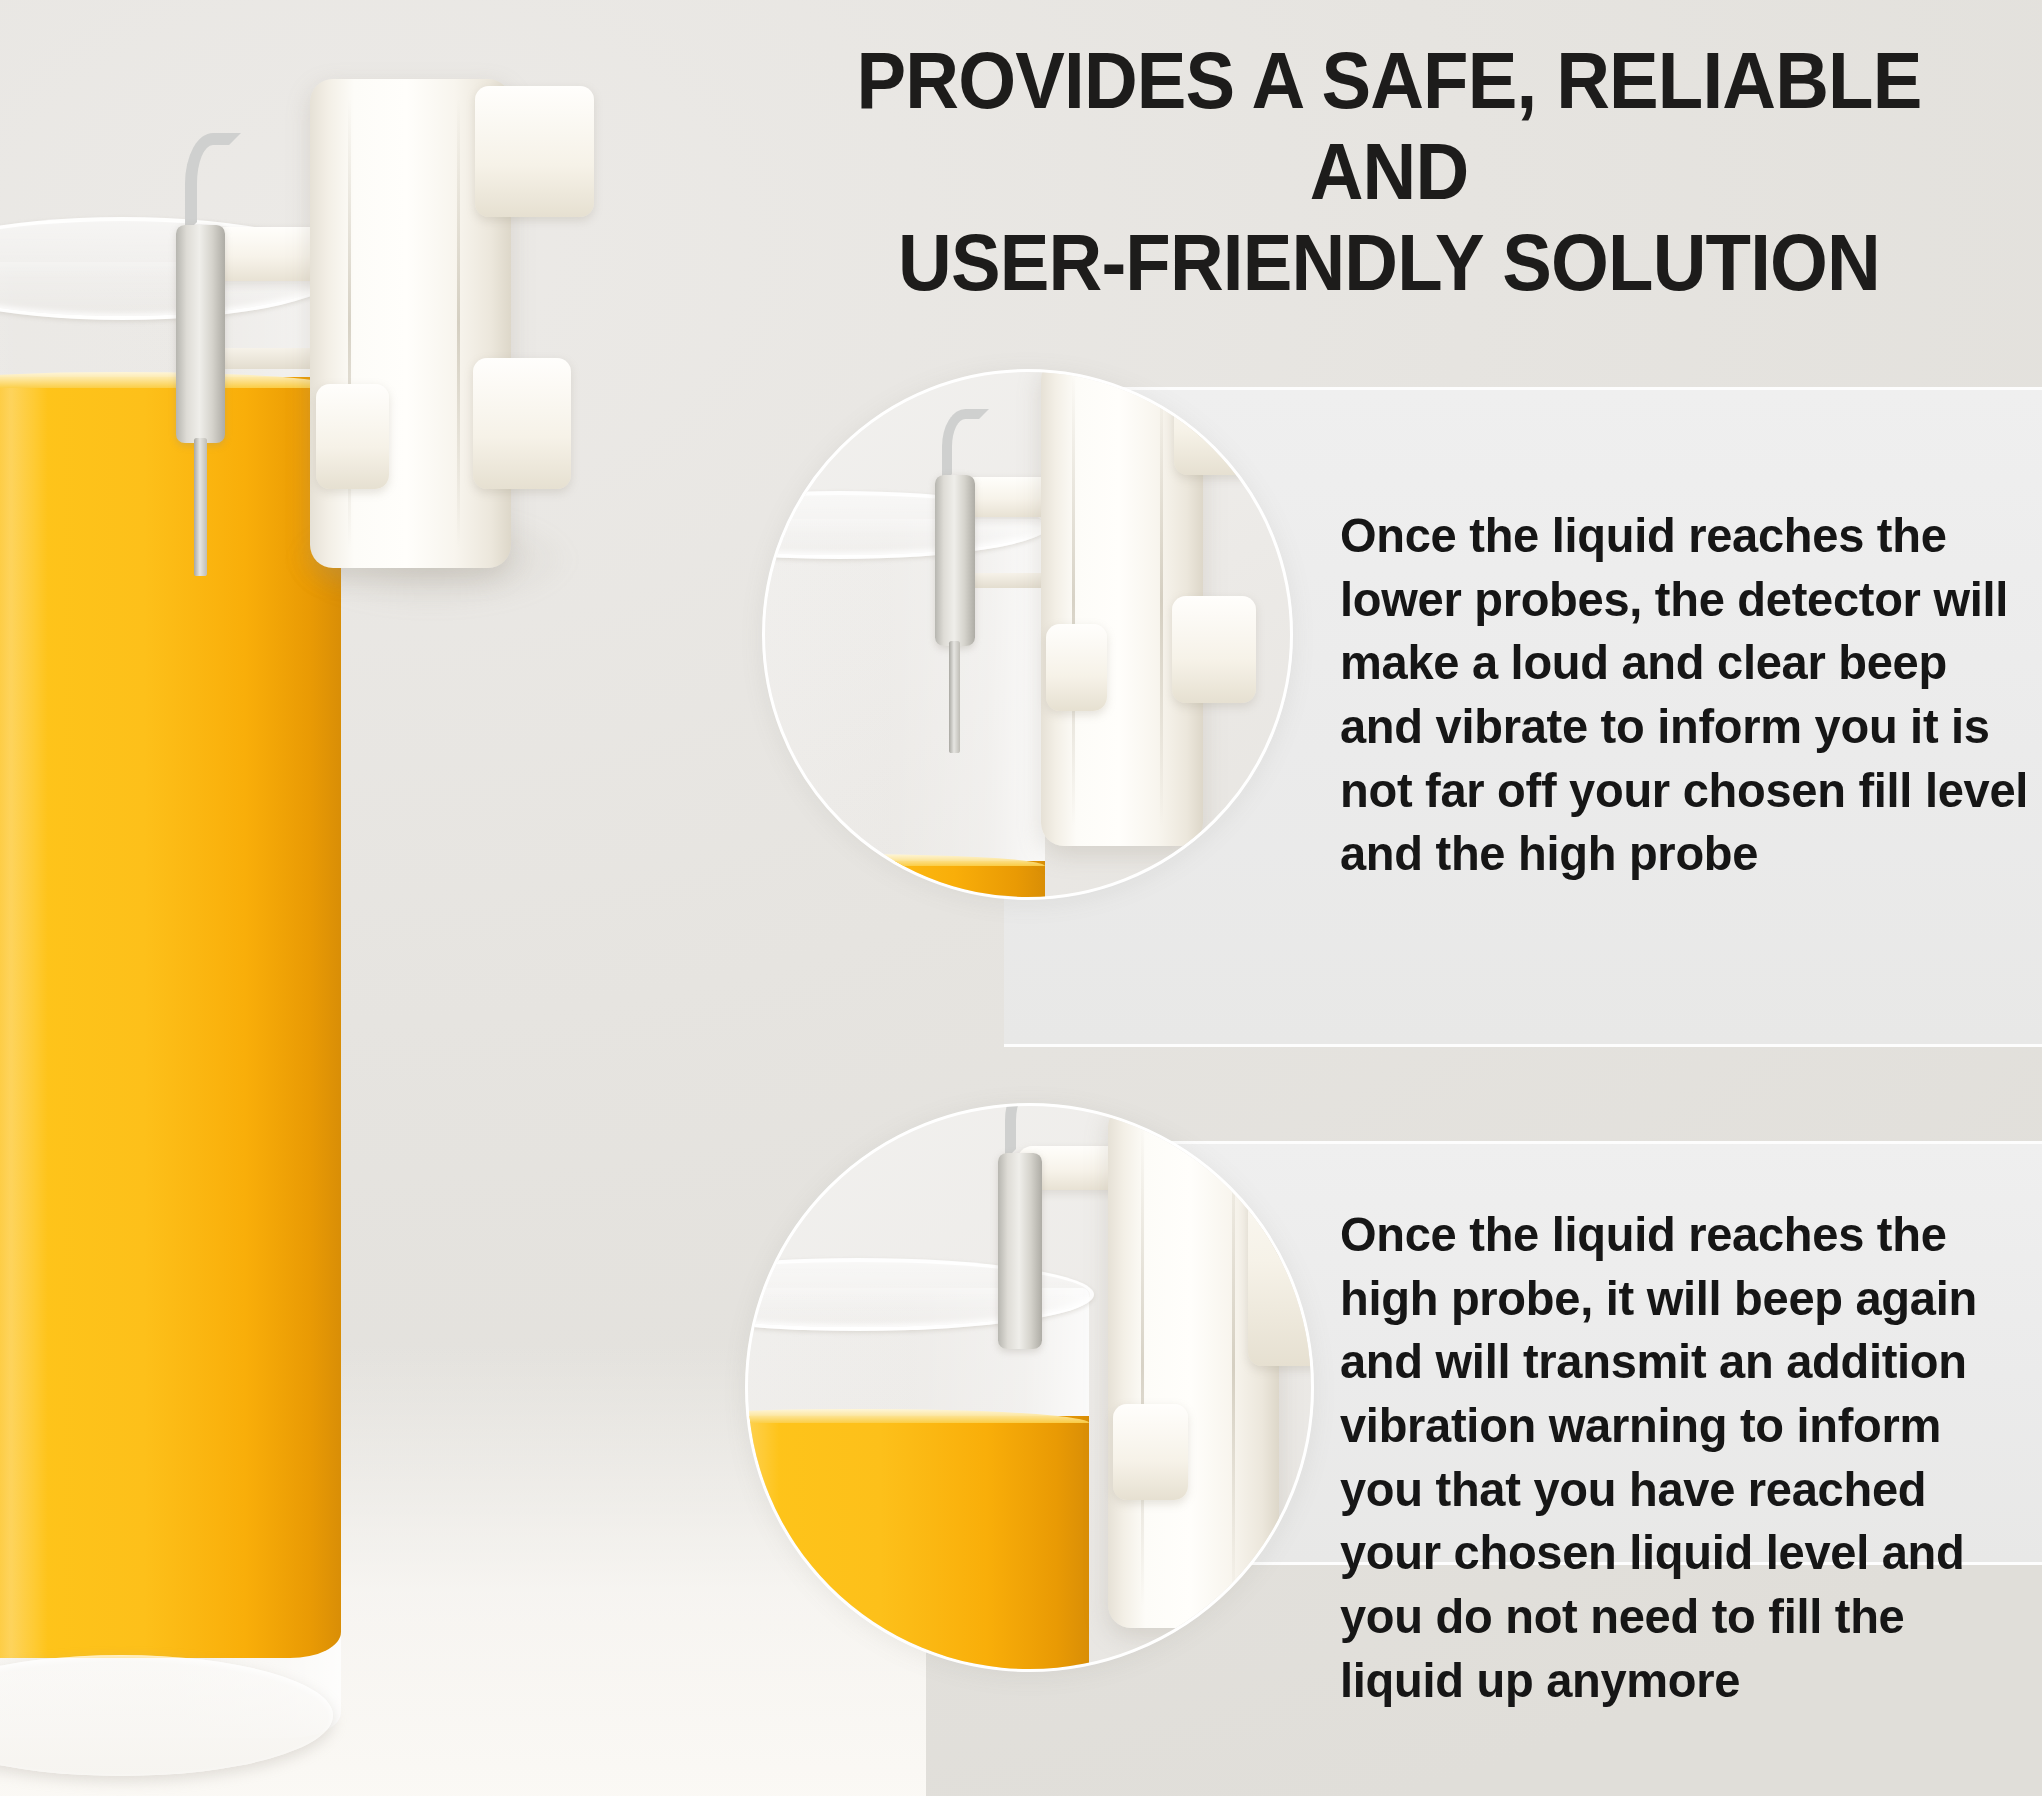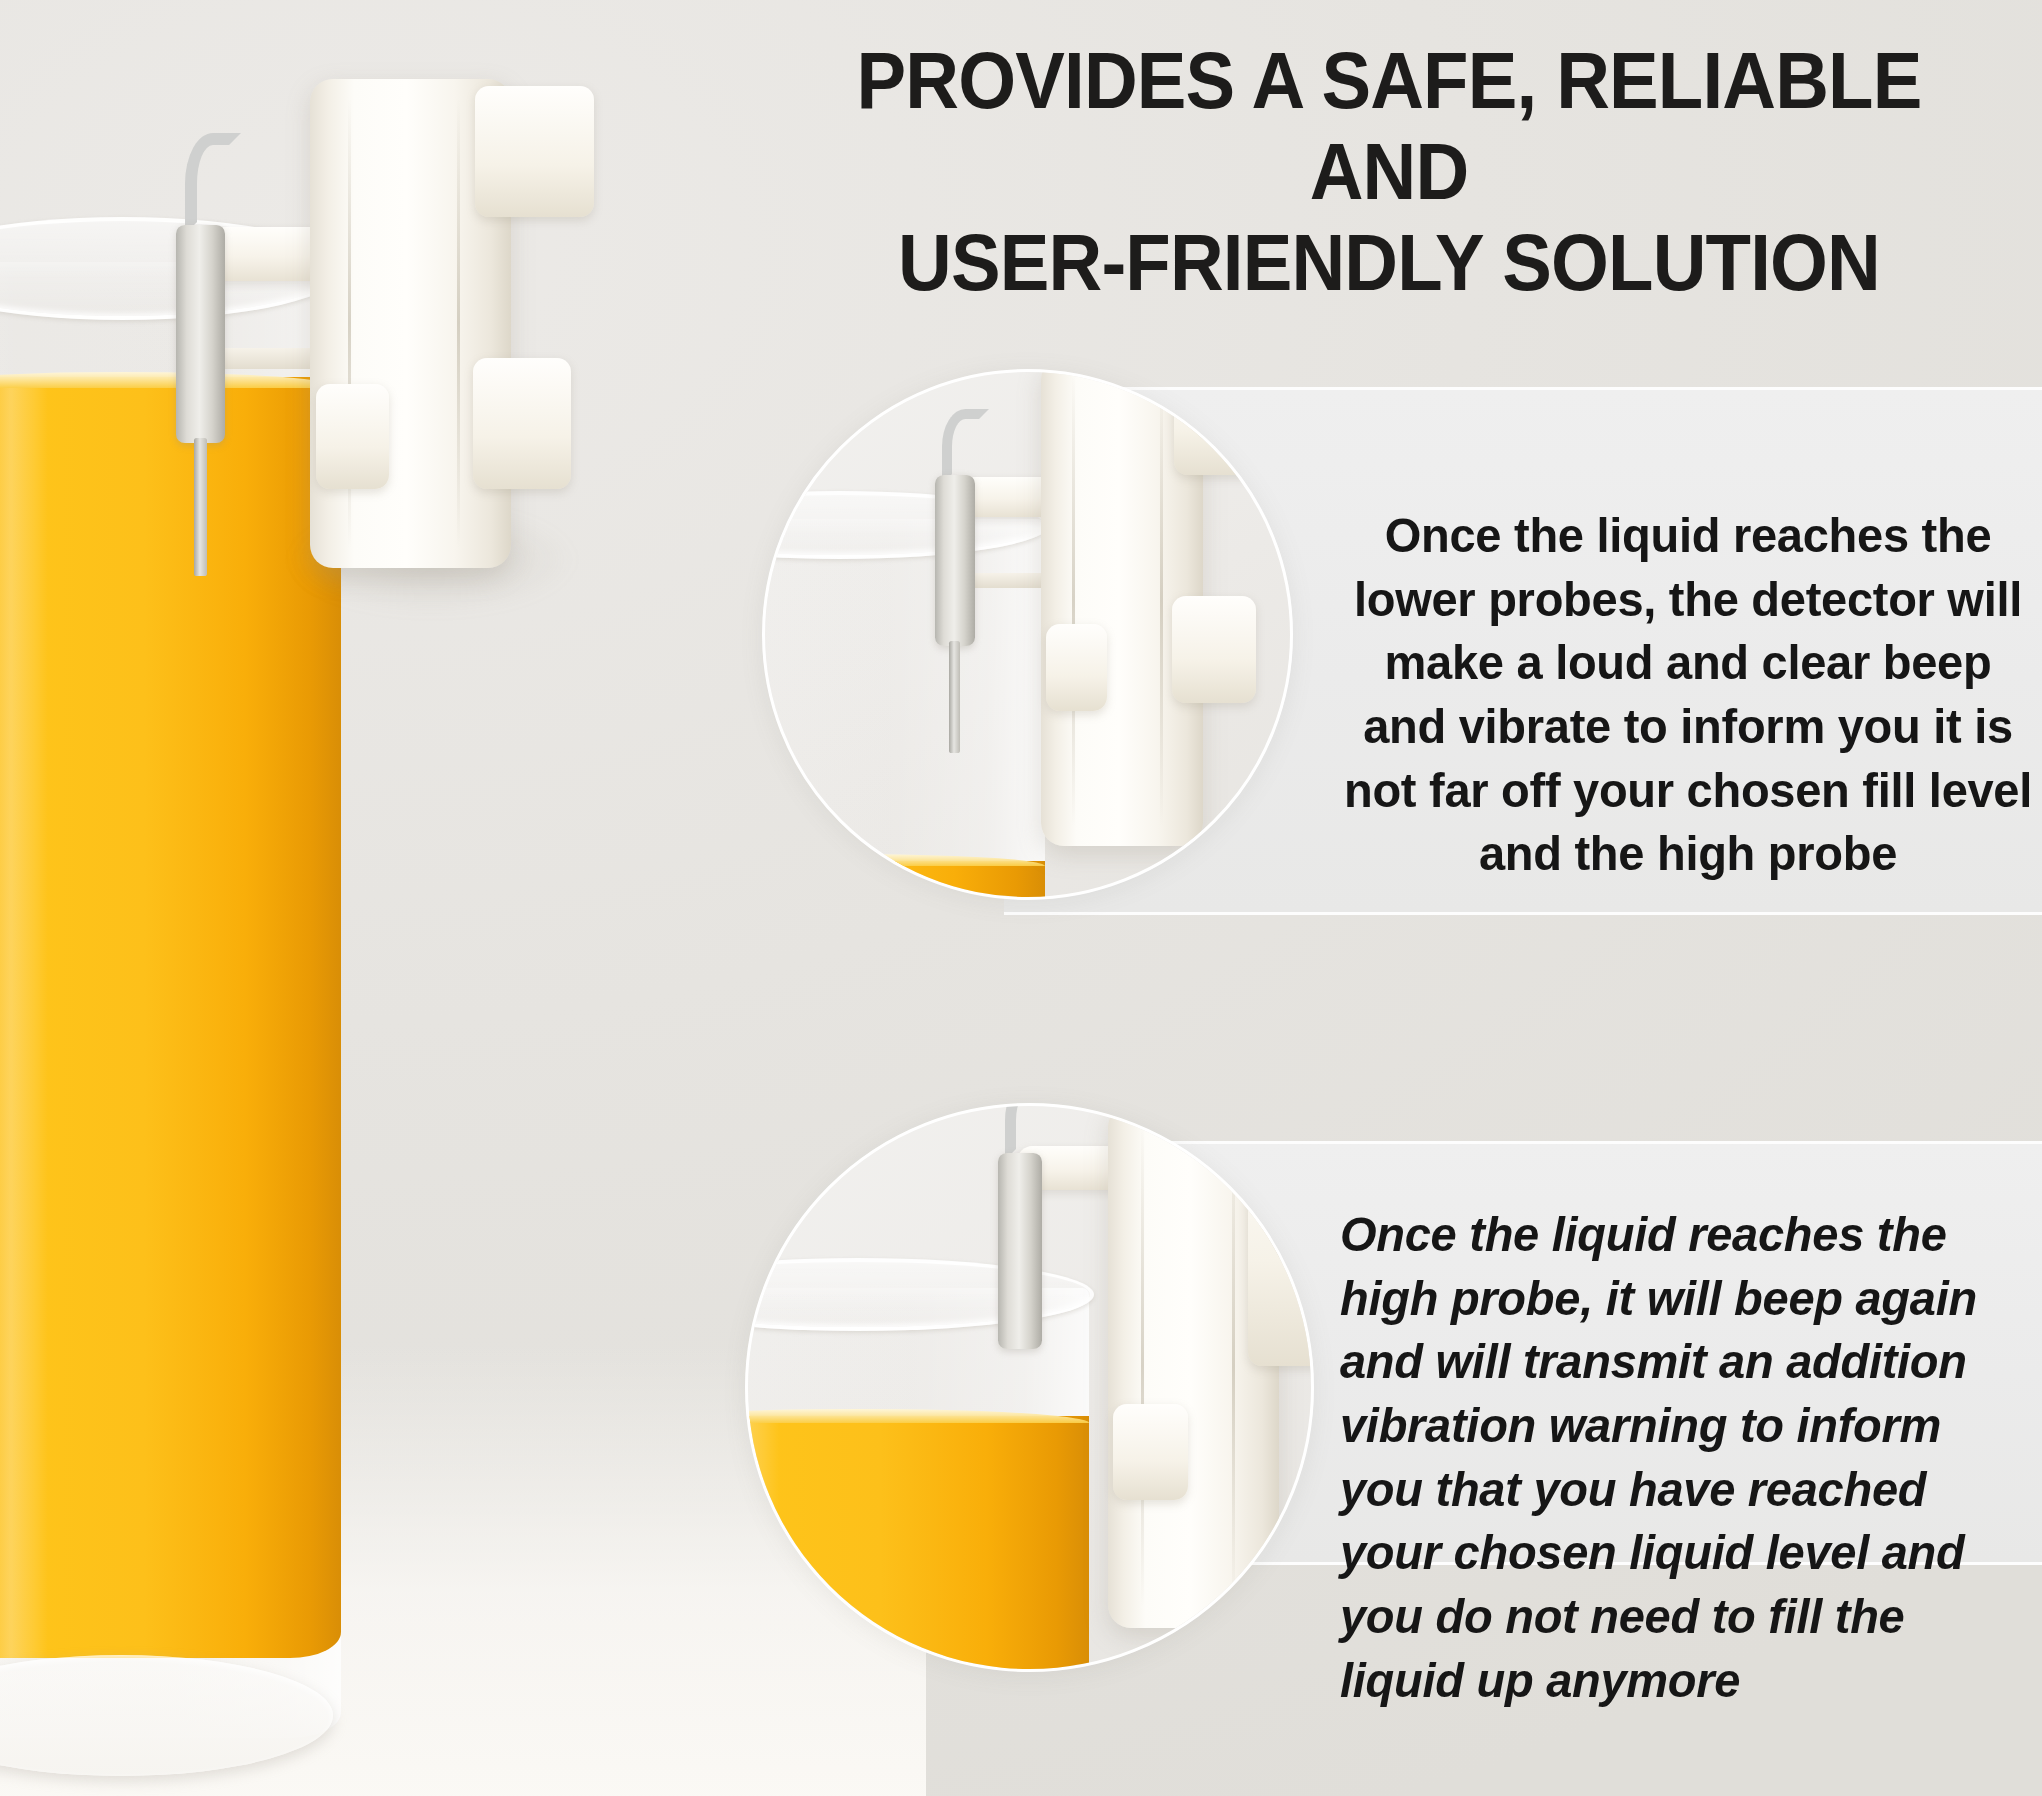--- a/index.html
+++ b/index.html
@@ -54,23 +54,23 @@
     position:absolute;
     color:#161616;
     font-family:"Liberation Sans", sans-serif;
     font-weight:bold;
     font-size:49px;
     line-height:1.30;
     letter-spacing:-0.3px;
     transform:scaleX(.96);
     transform-origin:left top;
   }
-  #panel-1{ left:1004px; top:387px;  width:1038px; height:528px;text-align:center; }
+  #panel-1{ left:1004px; top:387px;  width:1038px; height:660px; }
   #panel-1 .body{ left:336px; top:114px; width:725px; }
-  #panel-2{ left:1004px; top:1141px; width:1038px; height:424px;font-style:italic; }
+  #panel-2{ left:1004px; top:1141px; width:1038px; height:424px; }
   #panel-2 .body{ left:336px; top:59px; width:725px; }
 
   
   .inset{
     position:absolute;
     border-radius:50%;
     overflow:hidden;
     border:3.5px solid #ffffff;
     background:linear-gradient(150deg,#f2f1ef 0%,#eceae7 55%,#e7e5e1 100%);
     box-shadow:0 3.5px 23px rgba(120,115,105,.10);

